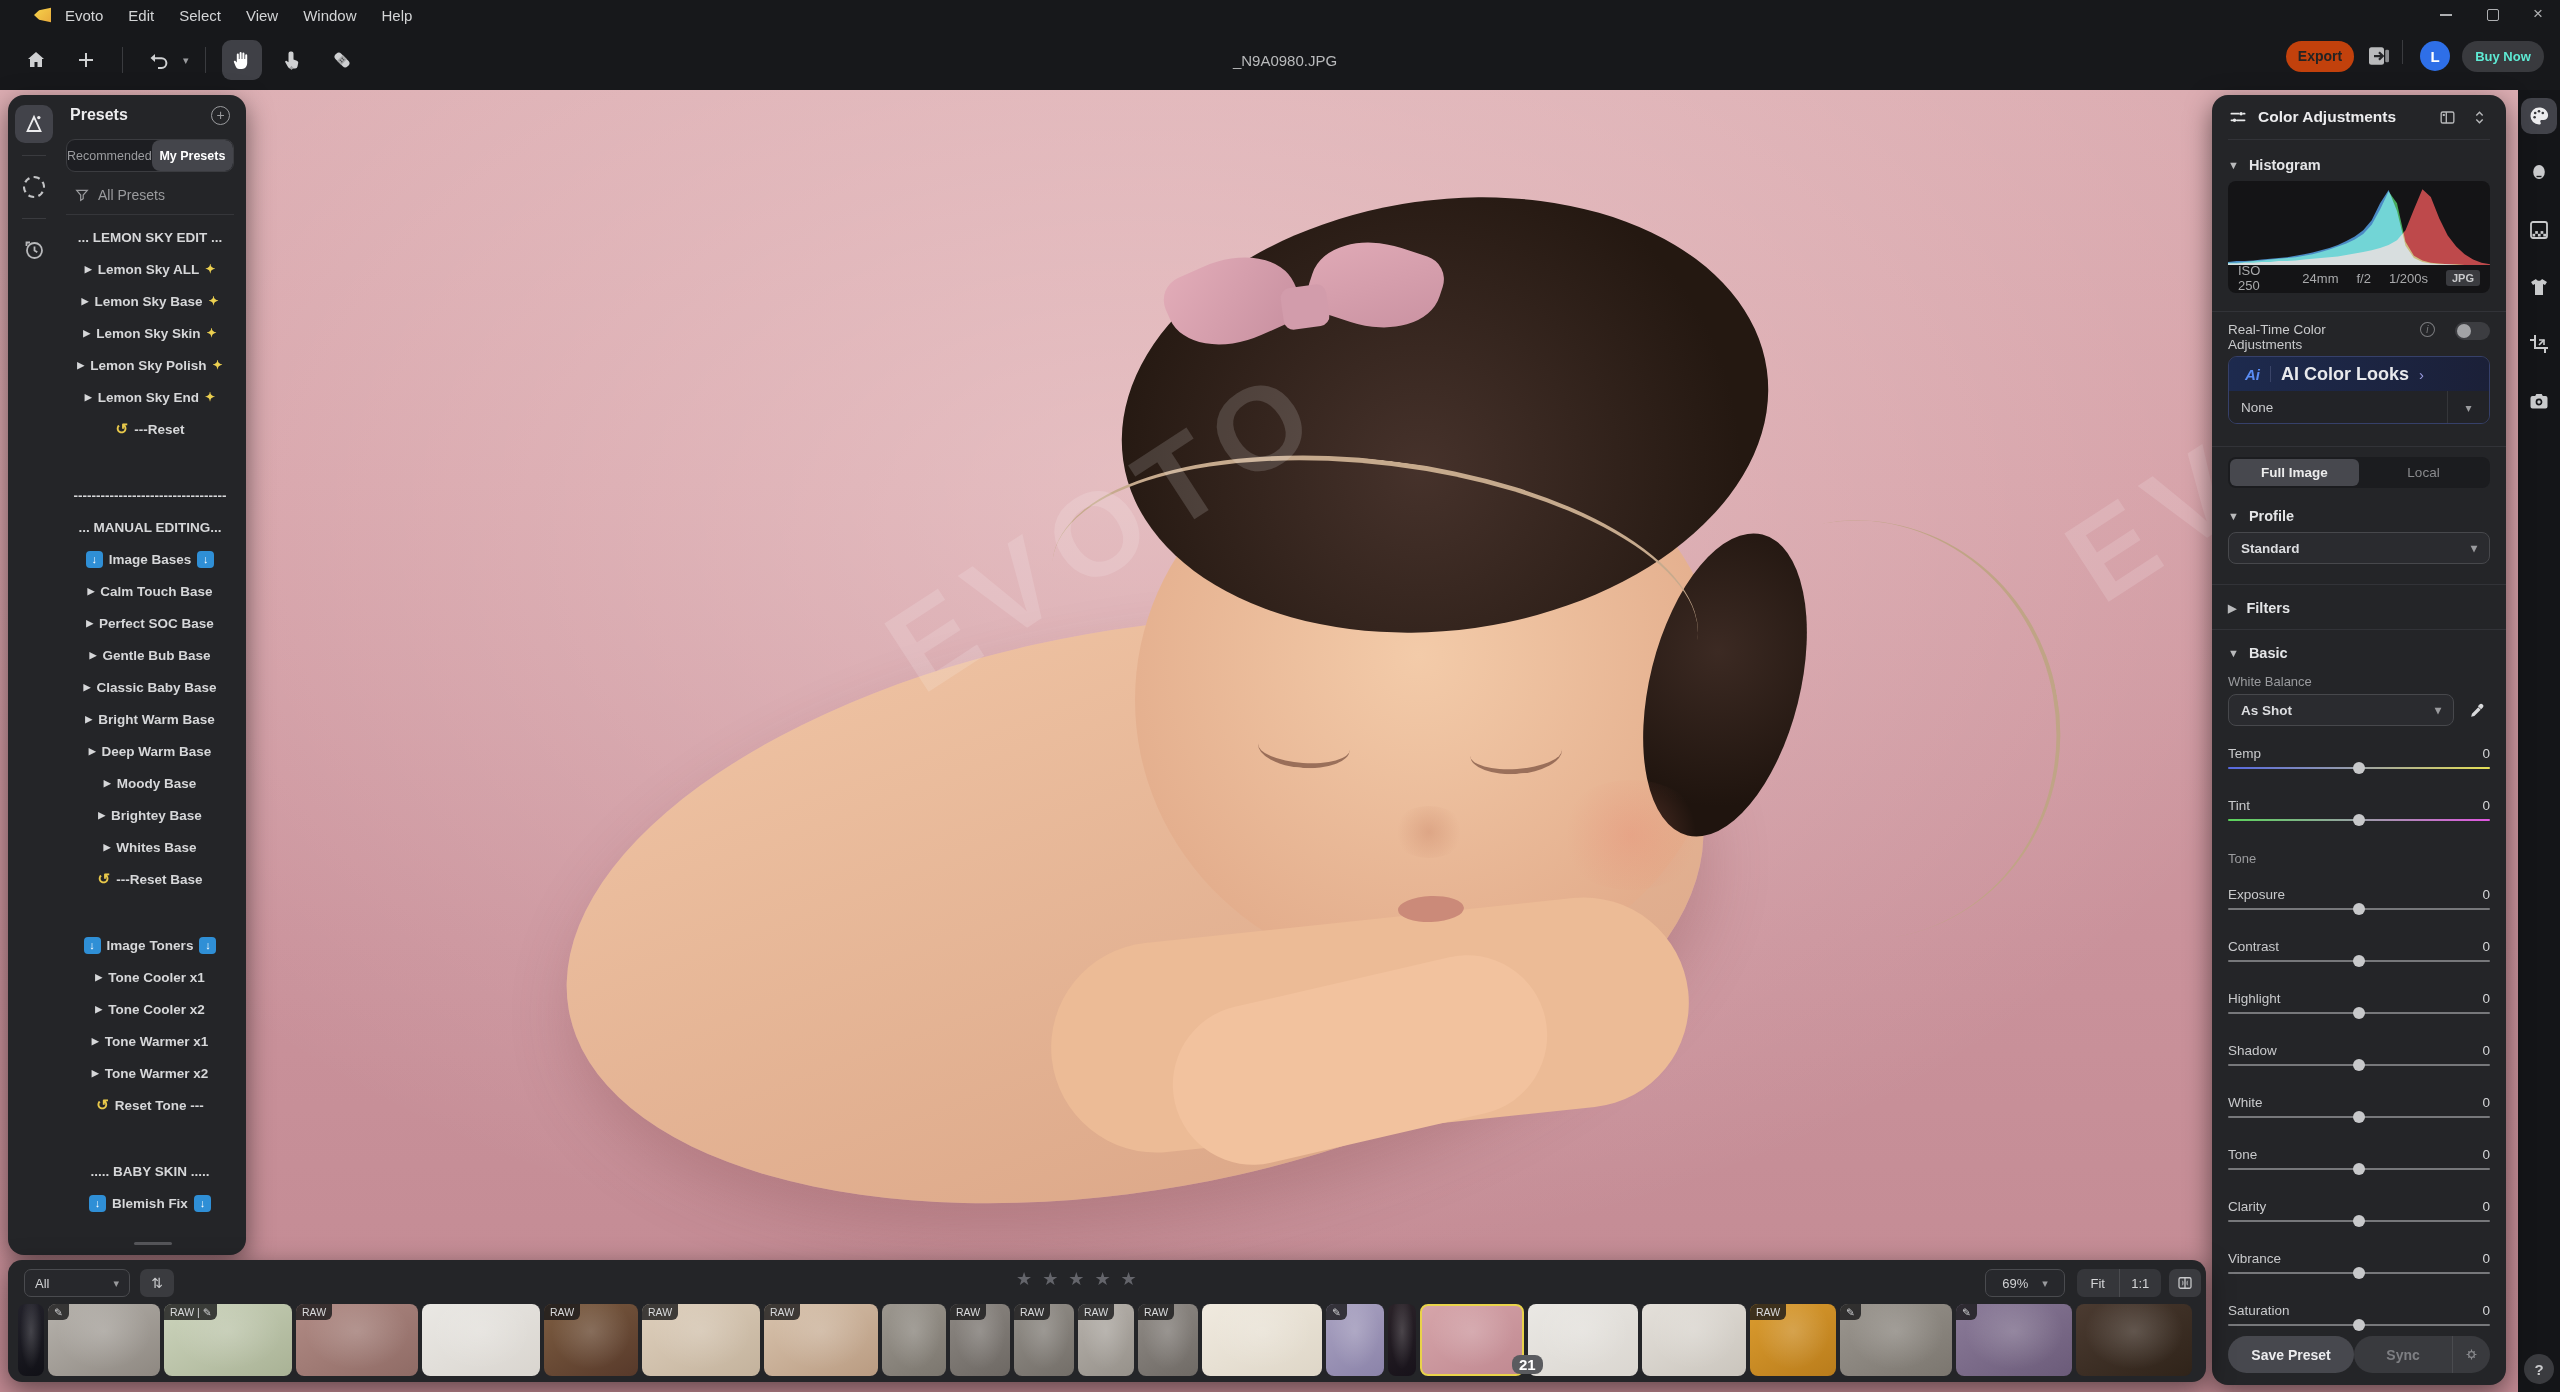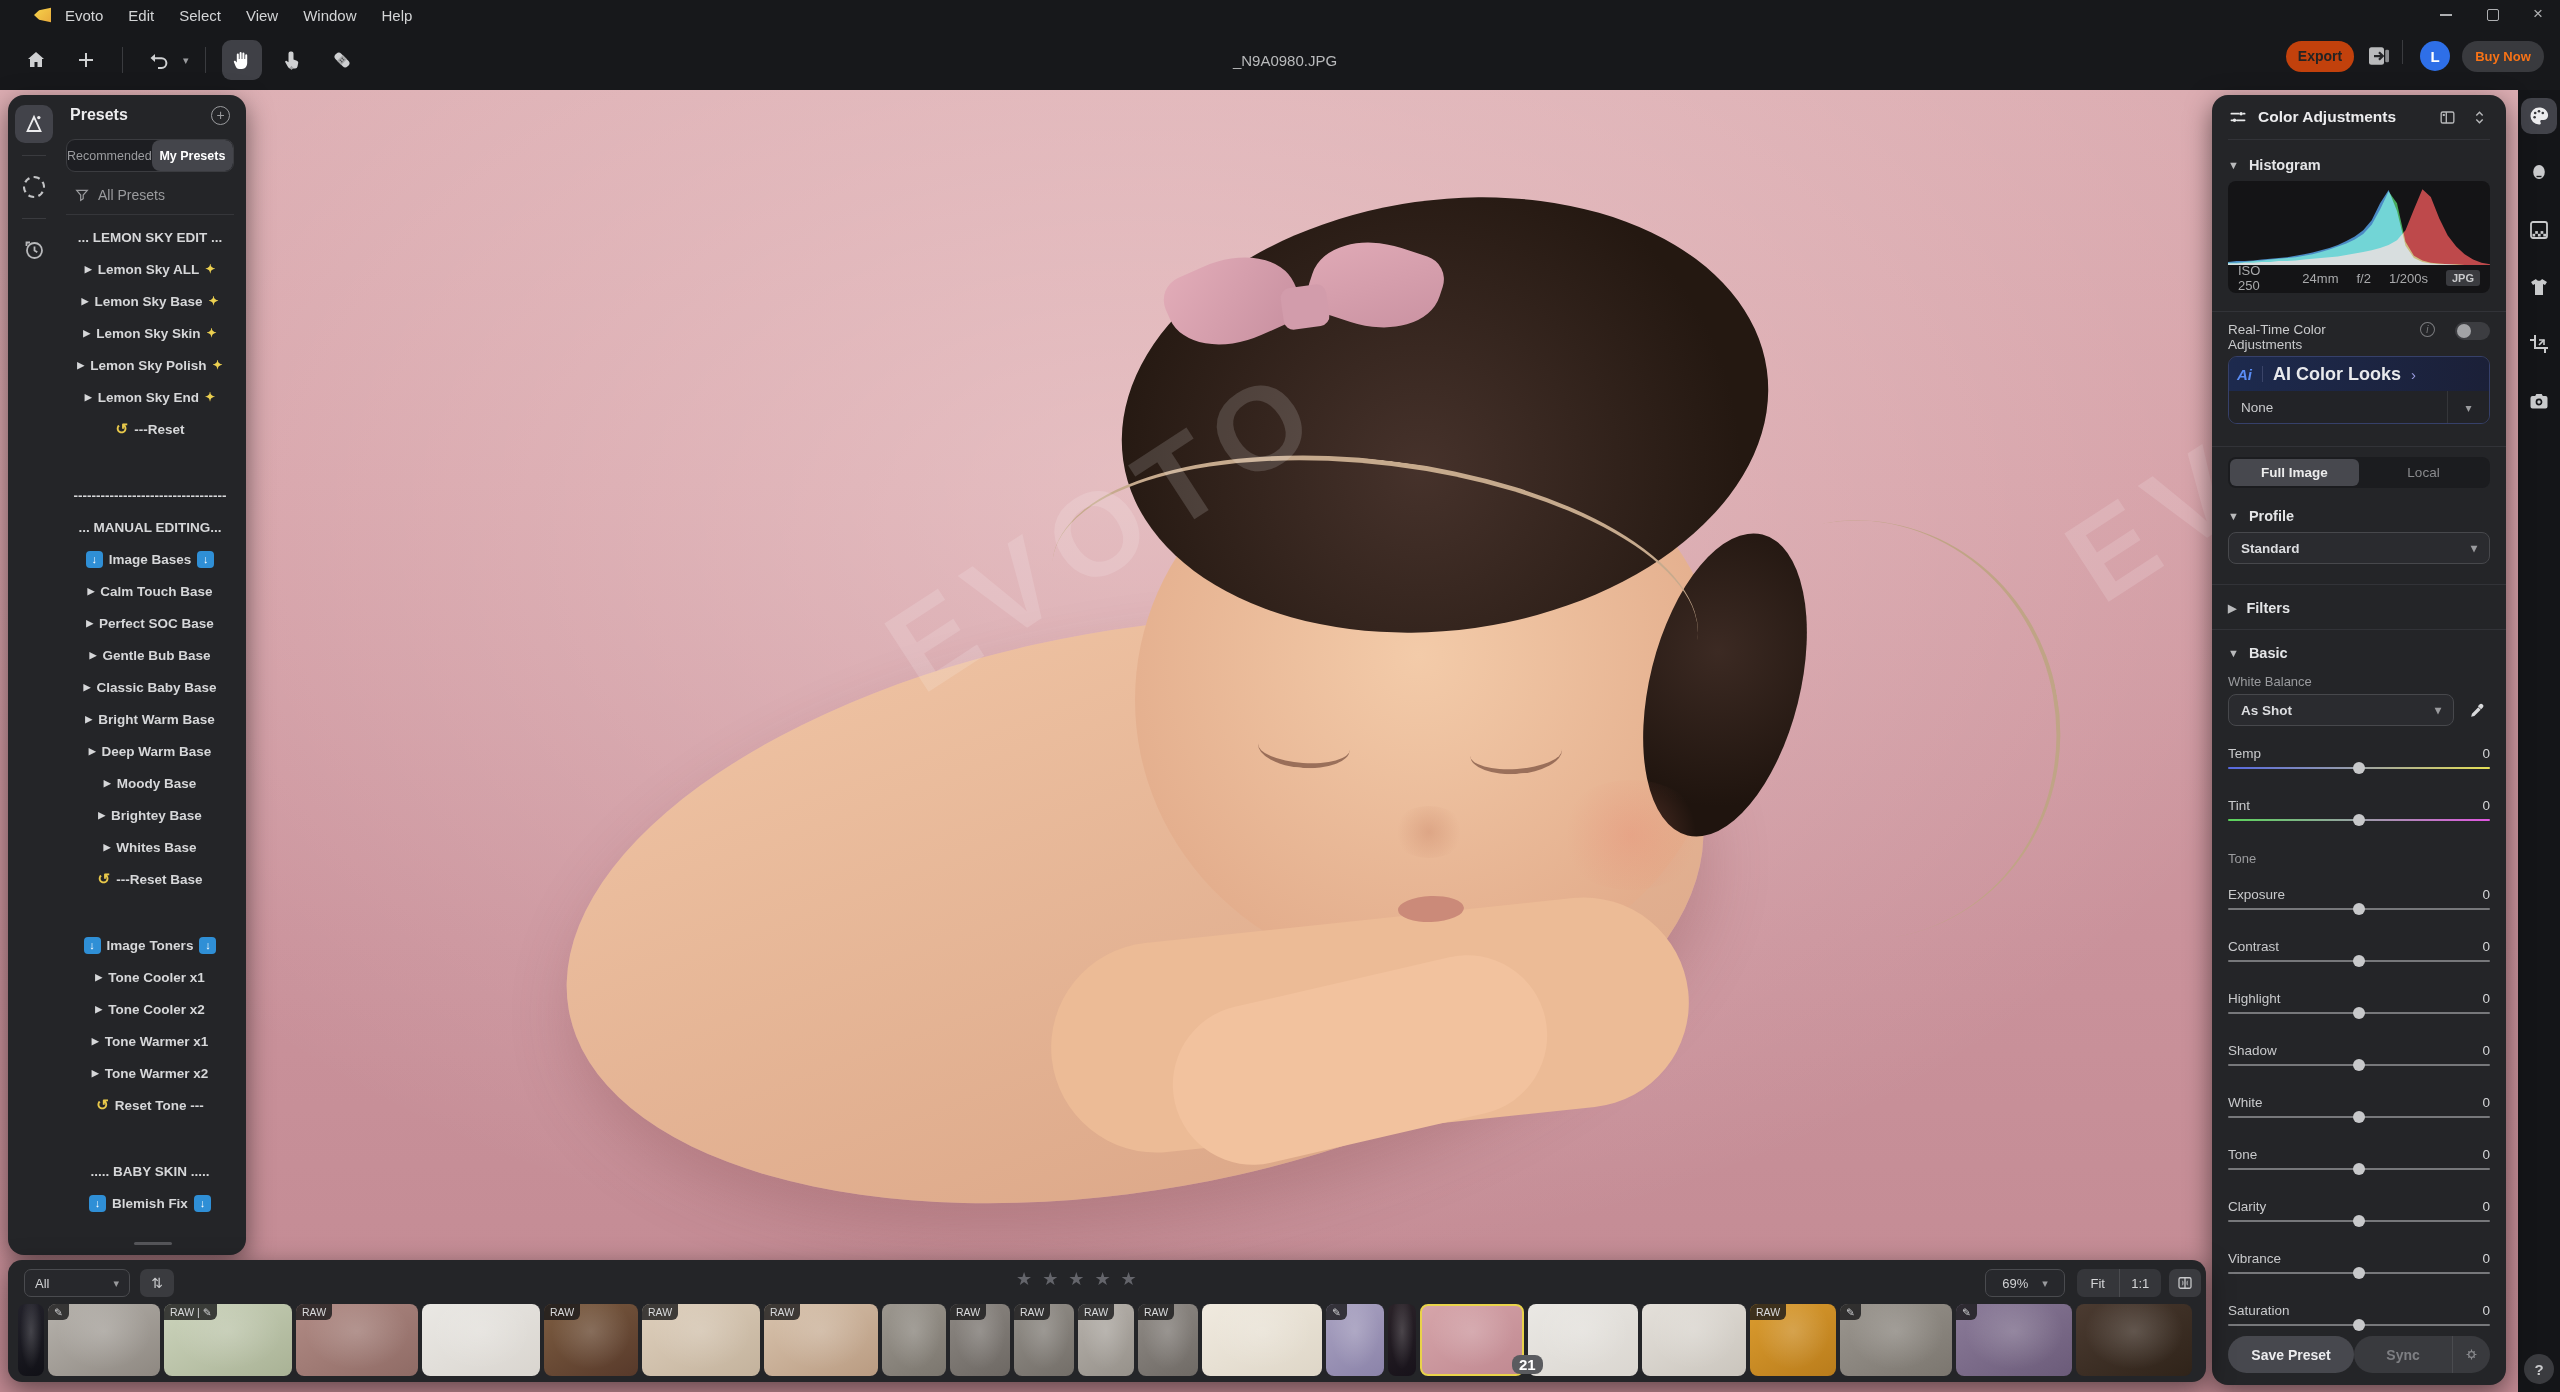--- a/index.html
+++ b/index.html
@@ -28,21 +28,21 @@
   .tb-div { width:1px; height:26px; background:#3a3b3f; margin:0 6px; }
   .tb-chevron { font-size:11px; color:#9a9b9e; margin-left:-6px; }
 
   #doc-title { position:absolute; left:1285px; top:52px; transform:translateX(-50%); font-size:15px; color:#b9babc; }
 
   #topright { position:absolute; right:0; top:36px; height:40px; display:flex; align-items:center; }
   #export-btn { width:68px; height:31px; border-radius:16px; background:#c2410c; color:#232323; font-weight:bold; font-size:14px; display:flex; align-items:center; justify-content:center; position:absolute; left:-274px; }
   #export-to-btn { position:absolute; left:-196px; width:30px; height:30px; display:flex; align-items:center; justify-content:center; }
   #tr-div { position:absolute; left:-158px; width:1px; height:24px; background:#3a3b3f; top:4px; }
   #avatar { position:absolute; left:-140px; width:30px; height:30px; border-radius:50%; background:#2E6FE8; color:#fff; font-weight:bold; font-size:15px; display:flex; align-items:center; justify-content:center; }
-  #buynow-btn { position:absolute; left:-98px; width:82px; height:31px; border-radius:16px; background:#393a3e; color:#f97316; font-weight:bold; font-size:13px; display:flex; align-items:center; justify-content:center; }
+  #buynow-btn { position:absolute; left:-98px; width:82px; height:31px; border-radius:16px; background:#393a3e; color:#5eead4; font-weight:bold; font-size:13px; display:flex; align-items:center; justify-content:center; }
 
   
   #canvas { position:absolute; left:0; top:90px; width:2518px; height:1302px; overflow:hidden; z-index:1; }
   #photo-bg { position:absolute; inset:0; background:linear-gradient(180deg,#dcadb2 0%,#d5a0a7 30%,#ca929b 65%,#c28a93 100%); }
   #photo-light { position:absolute; inset:0; background:radial-gradient(ellipse at 45% 30%, rgba(255,238,235,.38), transparent 62%); }
   .ph { position:absolute; }
   #body-blob { left:560px; top:540px; width:1150px; height:560px; border-radius:50%; transform:rotate(-10deg);
       background:linear-gradient(170deg,#efc3a3,#dba687); box-shadow:0 30px 60px rgba(120,60,60,.25); }
   #face { left:1135px; top:330px; width:590px; height:560px; border-radius:50%;
       background:radial-gradient(circle at 48% 42%, #f3cba9, #e2ab8a 78%); }
@@ -109,21 +109,21 @@
   .caret { font-size:11px; color:#b9babc; }
   #hist-box { margin-top:4px; height:112px; background:#141416; border-radius:8px; overflow:hidden; }
   #hist-svg { display:block; width:262px; height:84px; }
   #exif-row { display:flex; align-items:center; gap:18px; padding:0 10px; height:26px; font-size:13px; color:#a9aaac; }
   #exif-format { margin-left:auto; background:#3a3b3f; color:#c9cacc; font-size:11px; font-weight:bold; padding:2px 6px; border-radius:3px; }
   #realtime-row { margin-top:10px; height:28px; display:flex; align-items:flex-start; gap:20px; font-size:13.5px; color:#c9cacc; }
   .info-ic { width:15px; height:15px; border:1.3px solid #7a7b7e; border-radius:50%; color:#7a7b7e; font-size:10px; display:flex; align-items:center; justify-content:center; font-style:italic; }
   #rt-toggle { margin-left:auto; width:36px; height:18px; border-radius:9px; background:#3c3d41; position:relative; }
   #rt-toggle::after { content:""; position:absolute; left:2px; top:2px; width:14px; height:14px; border-radius:50%; background:#a2a3a6; }
   #ai-card { margin-top:6px; height:68px; border:1px solid #36406a; border-radius:9px; overflow:hidden; }
-  #ai-top { height:34px; display:flex; align-items:center; background:linear-gradient(90deg,#1d2a4e,#1b2038); padding:0 8px; gap:10px; }
+  #ai-top { height:34px; display:flex; align-items:center; background:linear-gradient(90deg,#1d2a4e,#1b2038); padding:0 16px; gap:10px; }
   #ai-logo { font-weight:bold; font-size:15px; color:#5a8df5; font-style:italic; }
   #ai-vdiv { width:1px; height:16px; background:#3a4468; }
   #ai-label { font-size:18px; font-weight:bold; color:#e8e9ec;text-align:center; }
   #ai-arrow { color:#9a9be0; font-size:15px; }
   #ai-select { height:33px; display:flex; align-items:center; background:#222327; padding-left:12px; font-size:13.5px; color:#c9cacc; }
   #ai-select .chev-zone { margin-left:auto; width:42px; height:100%; border-left:1px solid #35363a; display:flex; align-items:center; justify-content:center; color:#9a9b9e; font-size:12px; }
   #scope-tabs { margin-top:10px; height:31px; background:#1b1c1f; border-radius:8px; padding:2px; display:flex; }
   .scope-tab { flex:1; display:flex; align-items:center; justify-content:center; font-size:13.5px; color:#8a8b8e; border-radius:6px; }
   .scope-tab.active { background:#47484e; color:#ececec; font-weight:bold; }
   .select-box { height:32px; background:#2a2b2f; border:1px solid #47484c; border-radius:8px; display:flex; align-items:center; padding:0 12px; font-size:13.5px; color:#dcdde0; font-weight:bold; }

